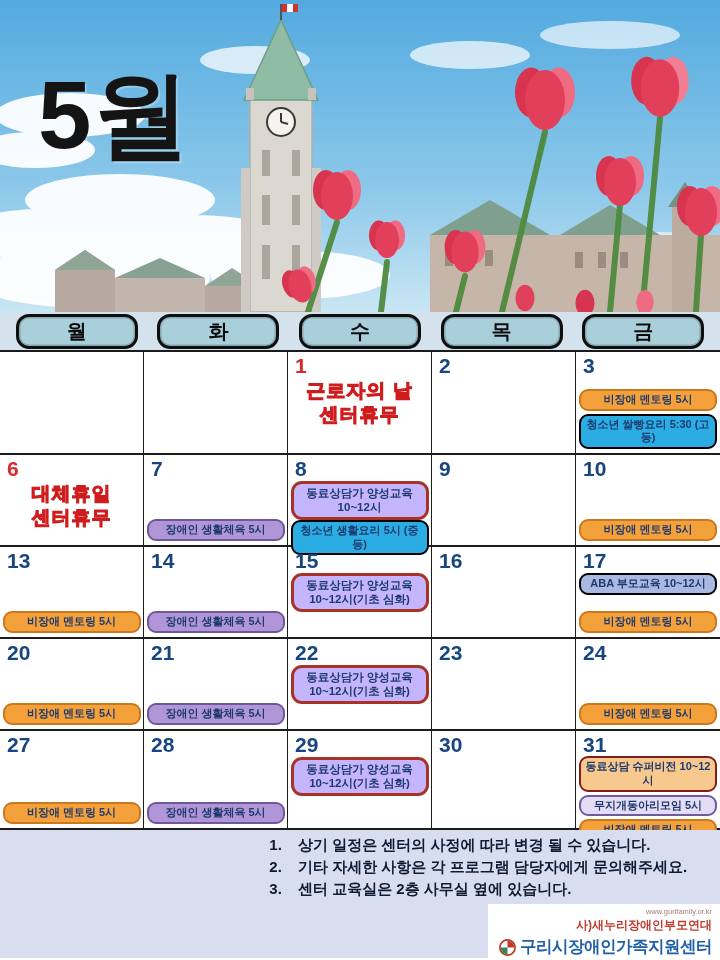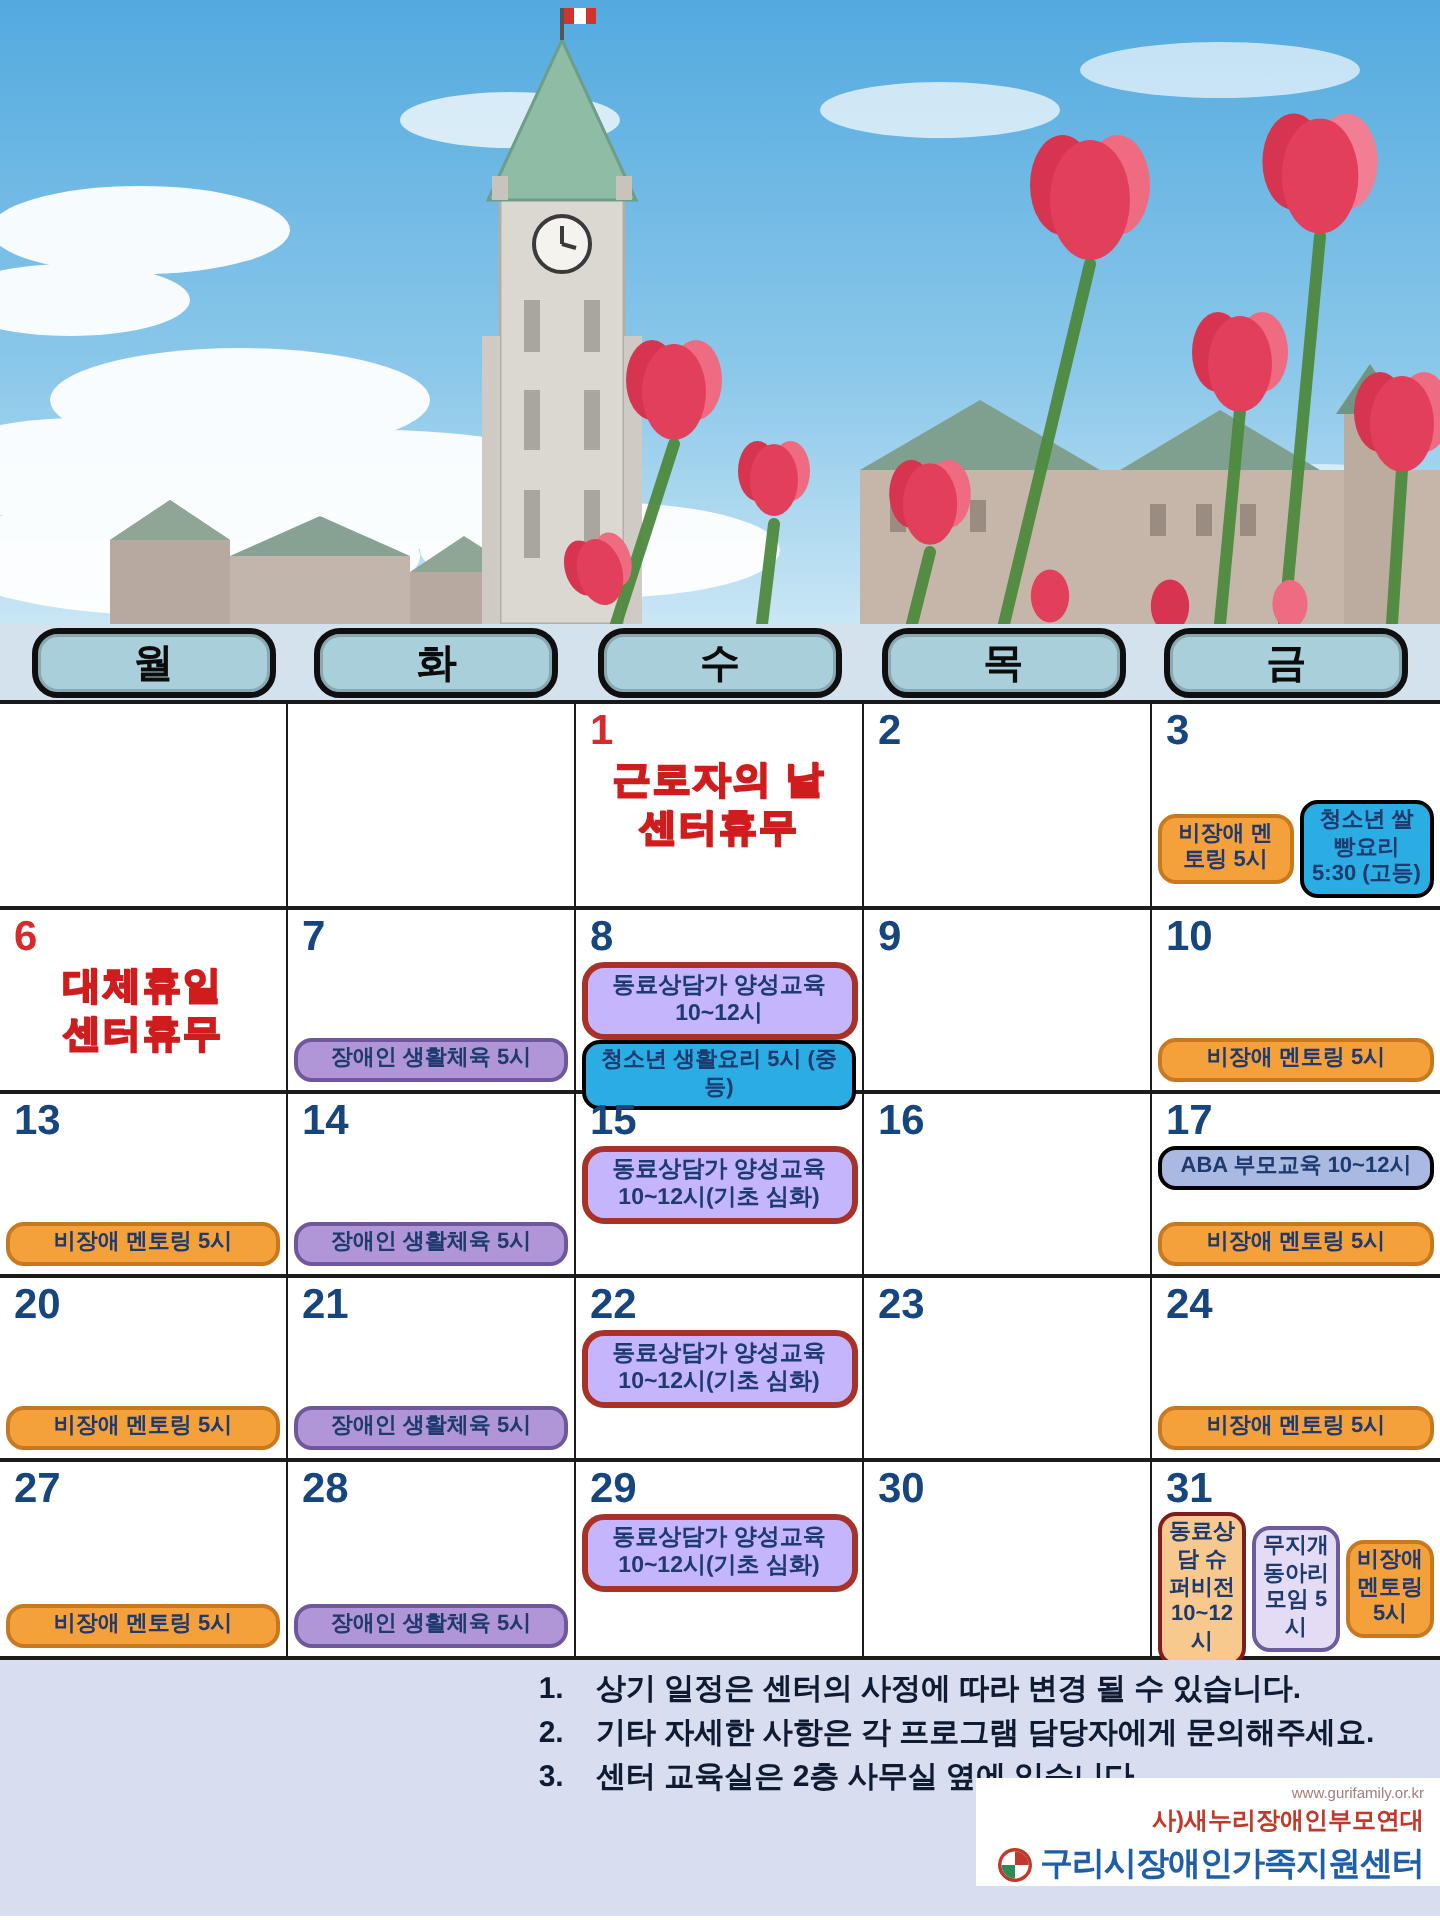--- a/index.html
+++ b/index.html
@@ -43,21 +43,21 @@
     font-size:21px;font-weight:800;color:#17457e;line-height:1.05;
     padding:1px 0 0 4px;
   }
   .day-num.red{color:#d9292b;}
   .holiday{
     text-align:center;font-size:19px;font-weight:700;line-height:1.25;
     color:#ee7b72;-webkit-text-stroke:1.1px #cf1d1d;
     white-space:pre-line;margin-top:2px;letter-spacing:1px;
   }
   .ev-top{display:flex;flex-direction:column;gap:3px;margin-top:1px;align-items:center;}
-  .ev-bottom{margin-top:auto;display:flex;gap:3px;align-items:center;padding-bottom:2px;}
+  .ev-bottom{margin-top:auto;display:flex;flex-direction:column;gap:3px;align-items:center;padding-bottom:2px;}
   .badge{
     box-sizing:border-box;width:138px;text-align:center;
     font-size:11px;font-weight:800;color:#1e3a6e;line-height:1.25;
     padding:2px 3px;border-radius:9px;white-space:pre-line;
   }
   .b-orange{background:#f5a13b;border:2px solid #c8791e;}
   .b-purple{background:#b096d6;border:2px solid #6f579e;}
   .b-salmon{background:#c4b5fd;border:3px solid #a83228;border-radius:11px;font-size:11.5px;}
   .b-cyan{background:#2bace2;border:2.5px solid #000000;}
   .b-periwinkle{background:#a9b9e2;border:2.5px solid #000000;}
@@ -66,21 +66,21 @@
   
   .footer{
     position:relative;width:720px;height:128px;background:#d8deef;box-sizing:border-box;
   }
   .notes{
     position:absolute;left:262px;top:4px;margin:0;padding-left:24px;
     font-size:15px;font-weight:800;color:#0f1b33;line-height:1.45;
   }
   .notes li{padding-left:12px;}
   .logo-card{
-    position:absolute;right:0;bottom:15px;width:232px;height:54px;background:#ffffff;
+    position:absolute;right:0;bottom:0;width:232px;height:54px;background:#ffffff;
     box-sizing:border-box;padding:3px 8px 4px 6px;text-align:right;
   }
   .logo-url{font-size:7.5px;color:#a08078;}
   .logo-org-small{font-size:12px;font-weight:700;color:#c0392b;margin-top:1px;}
   .logo-org-main{
     display:flex;align-items:center;justify-content:flex-end;gap:4px;
     font-size:16.5px;font-weight:800;color:#1f5fa8;margin-top:2px;letter-spacing:-0.5px;
   }
   .logo-mark{width:17px;height:17px;flex:0 0 auto;}
 </style>
@@ -218,20 +218,21 @@
           </g>
         <g transform="translate(585,303) scale(0.6)">
             <ellipse cx="0" cy="0" rx="16" ry="22" fill="#d6344f"></ellipse>
           </g>
         <g transform="translate(645,302) scale(0.55)">
             <ellipse cx="0" cy="0" rx="16" ry="22" fill="#ef6b82"></ellipse>
           </g>
       </g>
     </g>
   </svg>
+  <div class="month-title">5월</div>
 </div>
 
 <div class="weekday-band">
     <div class="weekday-pill">월</div>
     <div class="weekday-pill">화</div>
     <div class="weekday-pill">수</div>
     <div class="weekday-pill">목</div>
     <div class="weekday-pill">금</div>
   </div>
 

